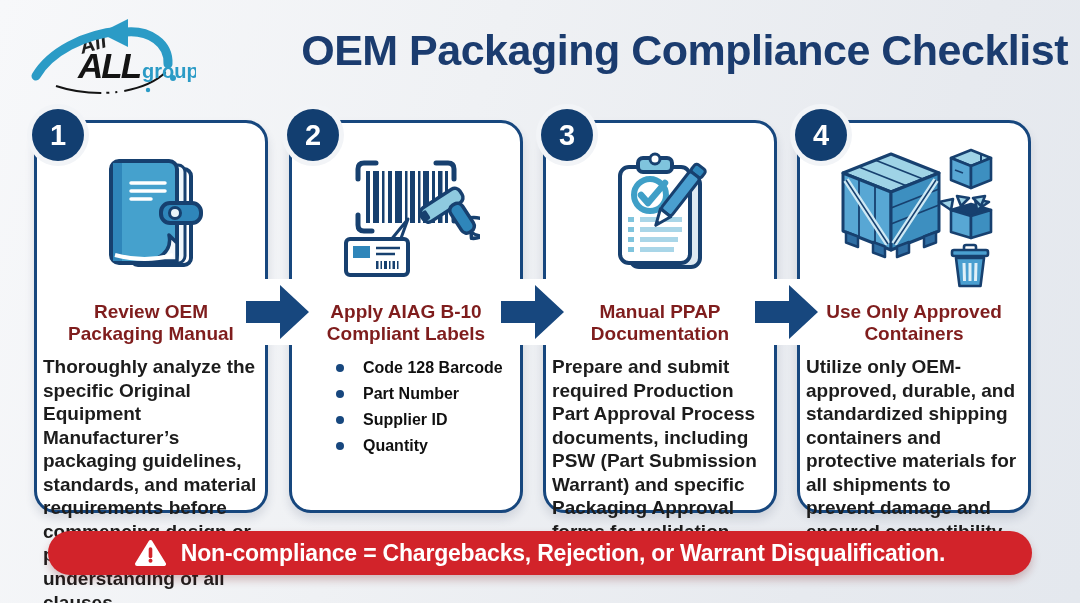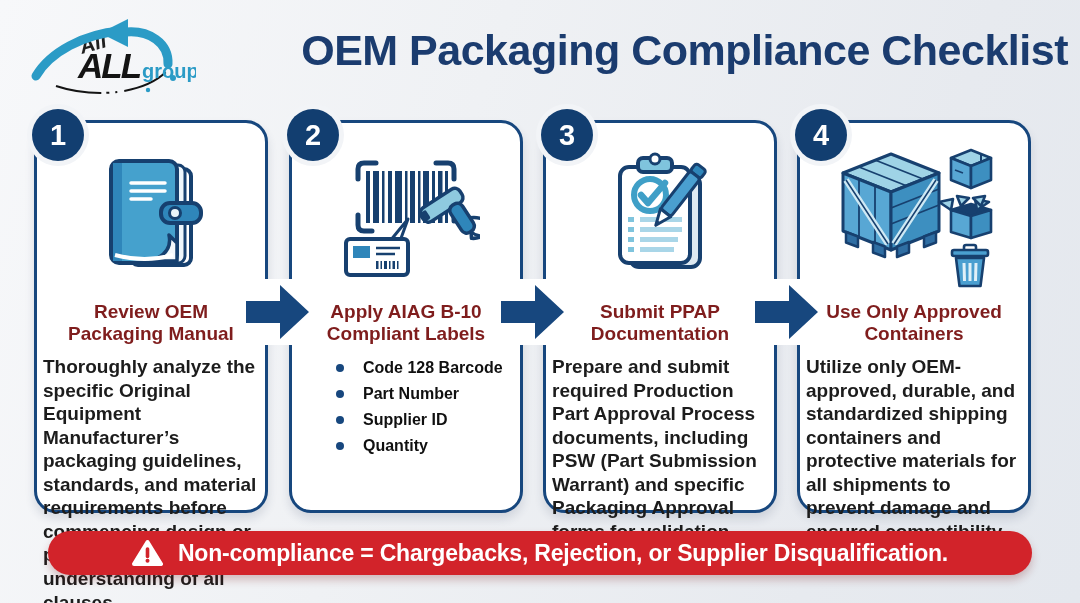--- a/index.html
+++ b/index.html
@@ -169,21 +169,21 @@
             <line x1="50" y1="102.5" x2="84" y2="102.5" stroke="#a9d6e8" stroke-width="5"></line>
         </g>
         <g transform="translate(106,26) rotate(38)">
           <rect x="-6" y="-8" width="13" height="10" rx="3" fill="#2f86ba" stroke="#17406f" stroke-width="3"></rect>
           <rect x="-6" y="2" width="13" height="48" rx="3" fill="#4a9fd0" stroke="#17406f" stroke-width="3"></rect>
           <polygon points="-6,50 7,50 0.5,66" fill="#ffffff" stroke="#17406f" stroke-width="3" stroke-linejoin="round"></polygon>
           <polygon points="-1.5,61 2.5,61 0.5,66" fill="#17406f"></polygon>
         </g>
       </svg>
     </div>
-    <div class="card-title">Submit PPAP Documentation</div>
+    <div class="card-title">Manual PPAP Documentation</div>
     <div class="card-body">Prepare and submit required Production Part Approval Process documents, including PSW (Part Submission Warrant) and specific Packaging Approval forms for validation.</div>
   </div>
 
   <div class="card card4">
     <div class="badge">4</div>
     <div class="icon-zone">
       <svg width="162" height="142" viewBox="0 0 162 142">
 
         <g stroke="#17406f" stroke-width="3" stroke-linejoin="round">
           <polygon points="58,8 106,27 58,46 10,27" fill="#9fd3e6"></polygon>
@@ -249,16 +249,16 @@
   <svg class="arrow arr3" viewBox="0 0 64 56">
       <polygon points="0,17 34,17 34,1 63,28 34,55 34,39 0,39" fill="#17477e"></polygon>
     </svg>
 
   <div class="banner">
     <svg width="31" height="28" viewBox="0 0 31 28">
       <path d="M15.5,3 L29,25 L2,25 Z" fill="#ffffff" stroke="#ffffff" stroke-width="4" stroke-linejoin="round"></path>
       <line x1="15.5" y1="10" x2="15.5" y2="17.5" stroke="#d2232a" stroke-width="3.6" stroke-linecap="round"></line>
       <circle cx="15.5" cy="21.8" r="2" fill="#d2232a"></circle>
     </svg>
-    <span class="banner-text">Non-compliance = Chargebacks, Rejection, or Supplier Disqualification.</span>
+    <span class="banner-text">Non-compliance = Chargebacks, Rejection, or Warrant Disqualification.</span>
   </div>
 
 </div>
 
 </body></html>

